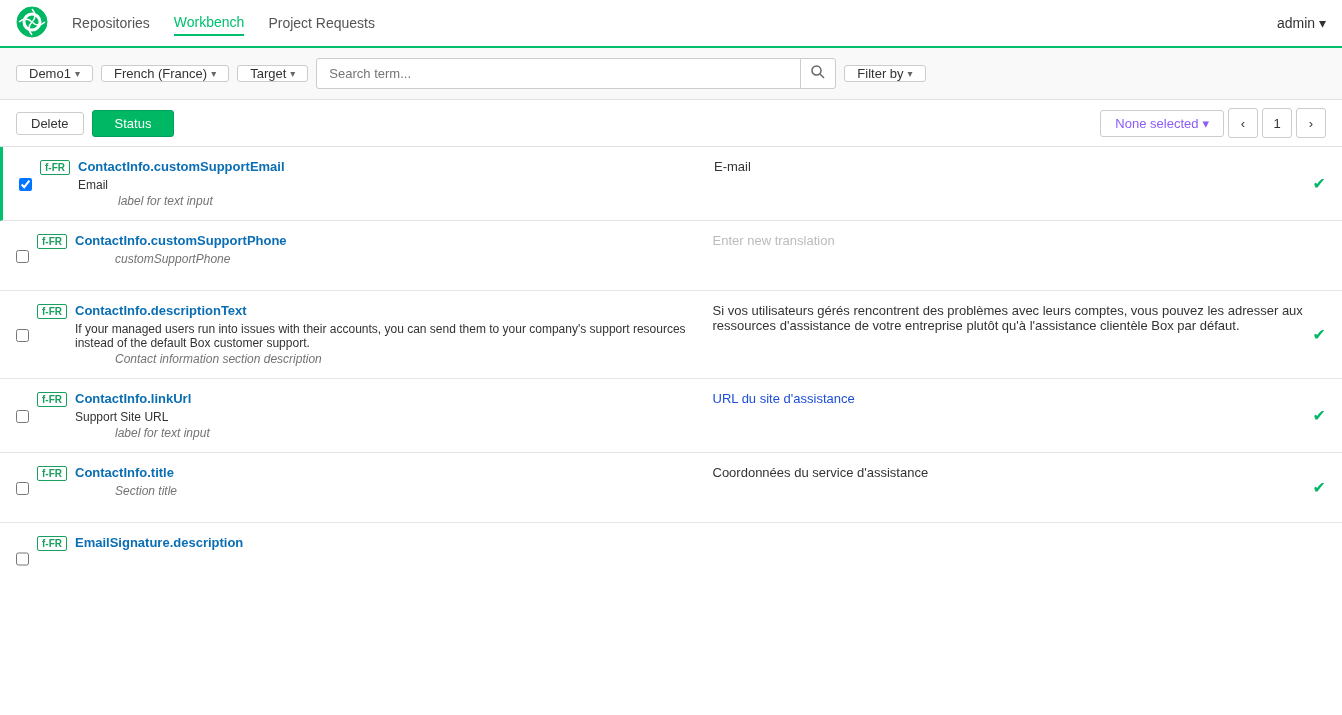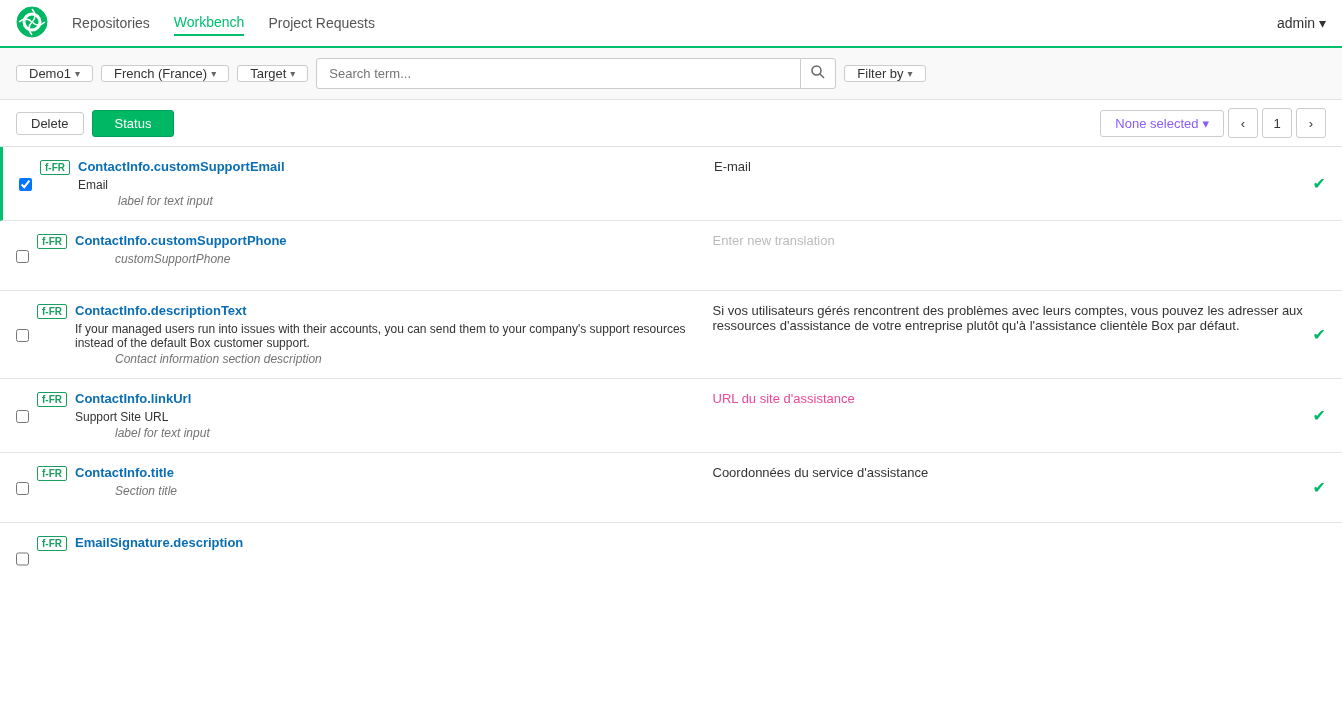--- a/index.html
+++ b/index.html
@@ -100,21 +100,21 @@
       display: inline-block; font-size: 10px; font-weight: 600;
       color: #1a9e5f; border: 1px solid #1a9e5f; border-radius: 2px;
       padding: 1px 4px; margin-right: 8px; flex-shrink: 0; align-self: flex-start; margin-top: 1px;
     }
     .row-left { flex: 1; padding-right: 24px; }
     .row-key { font-size: 13px; font-weight: 600; color: #0a6eb4; margin-bottom: 4px; }
     .row-source { font-size: 12px; color: #333; margin-bottom: 2px; }
     .row-hint { font-size: 12px; color: #737373; font-style: italic; margin-left: 40px; }
     .row-right { flex: 1; display: flex; align-items: flex-start; }
     .row-translation { font-size: 13px; color: #333; }
-    .row-translation.link-style { color: #ec4899; }
+    .row-translation.link-style { color: #1d4ed8; }
     .row-translation-placeholder { font-size: 13px; color: #bbb; }
     .row-check { margin-left: auto; color: #00b863; font-size: 16px; flex-shrink: 0; align-self: center; }
   </style>
 </head>
 <body>
 
 <nav class="topnav">
 
   <div style="margin-right:24px;">
     <svg width="32" height="32" viewBox="0 0 32 32">

